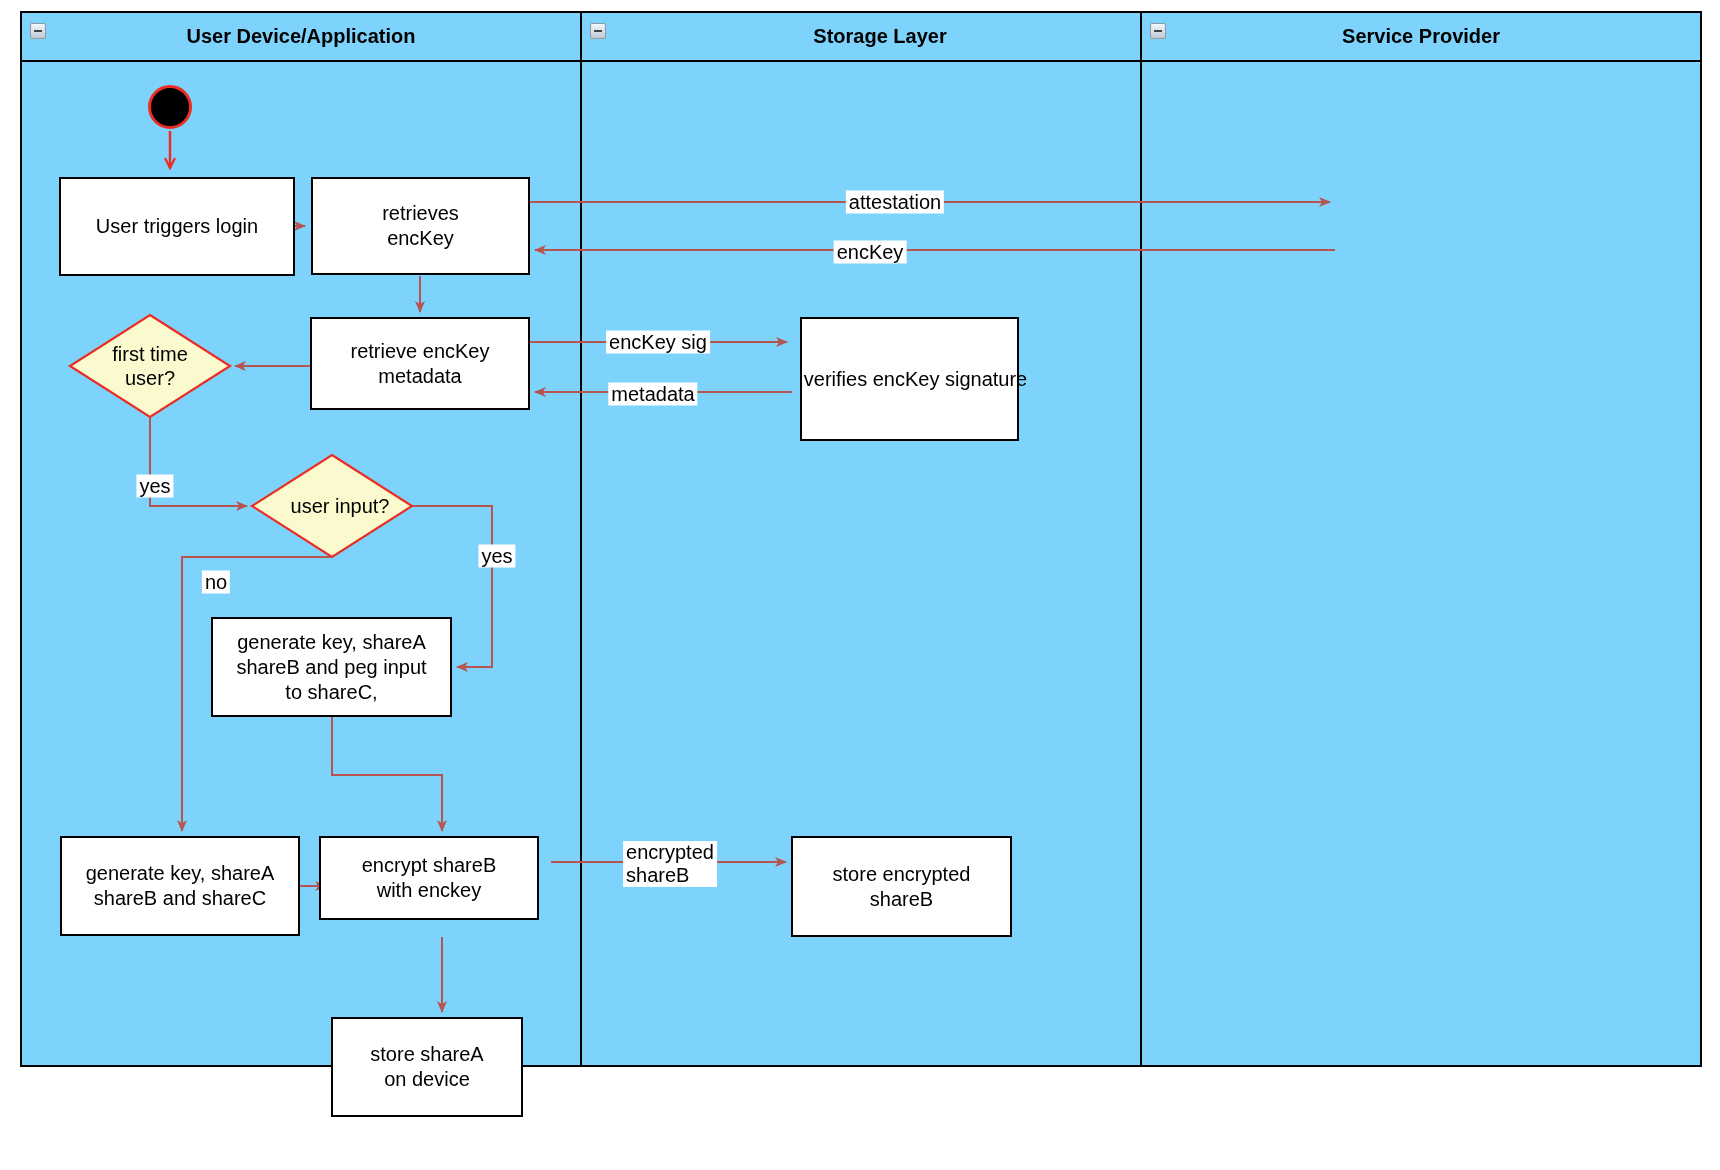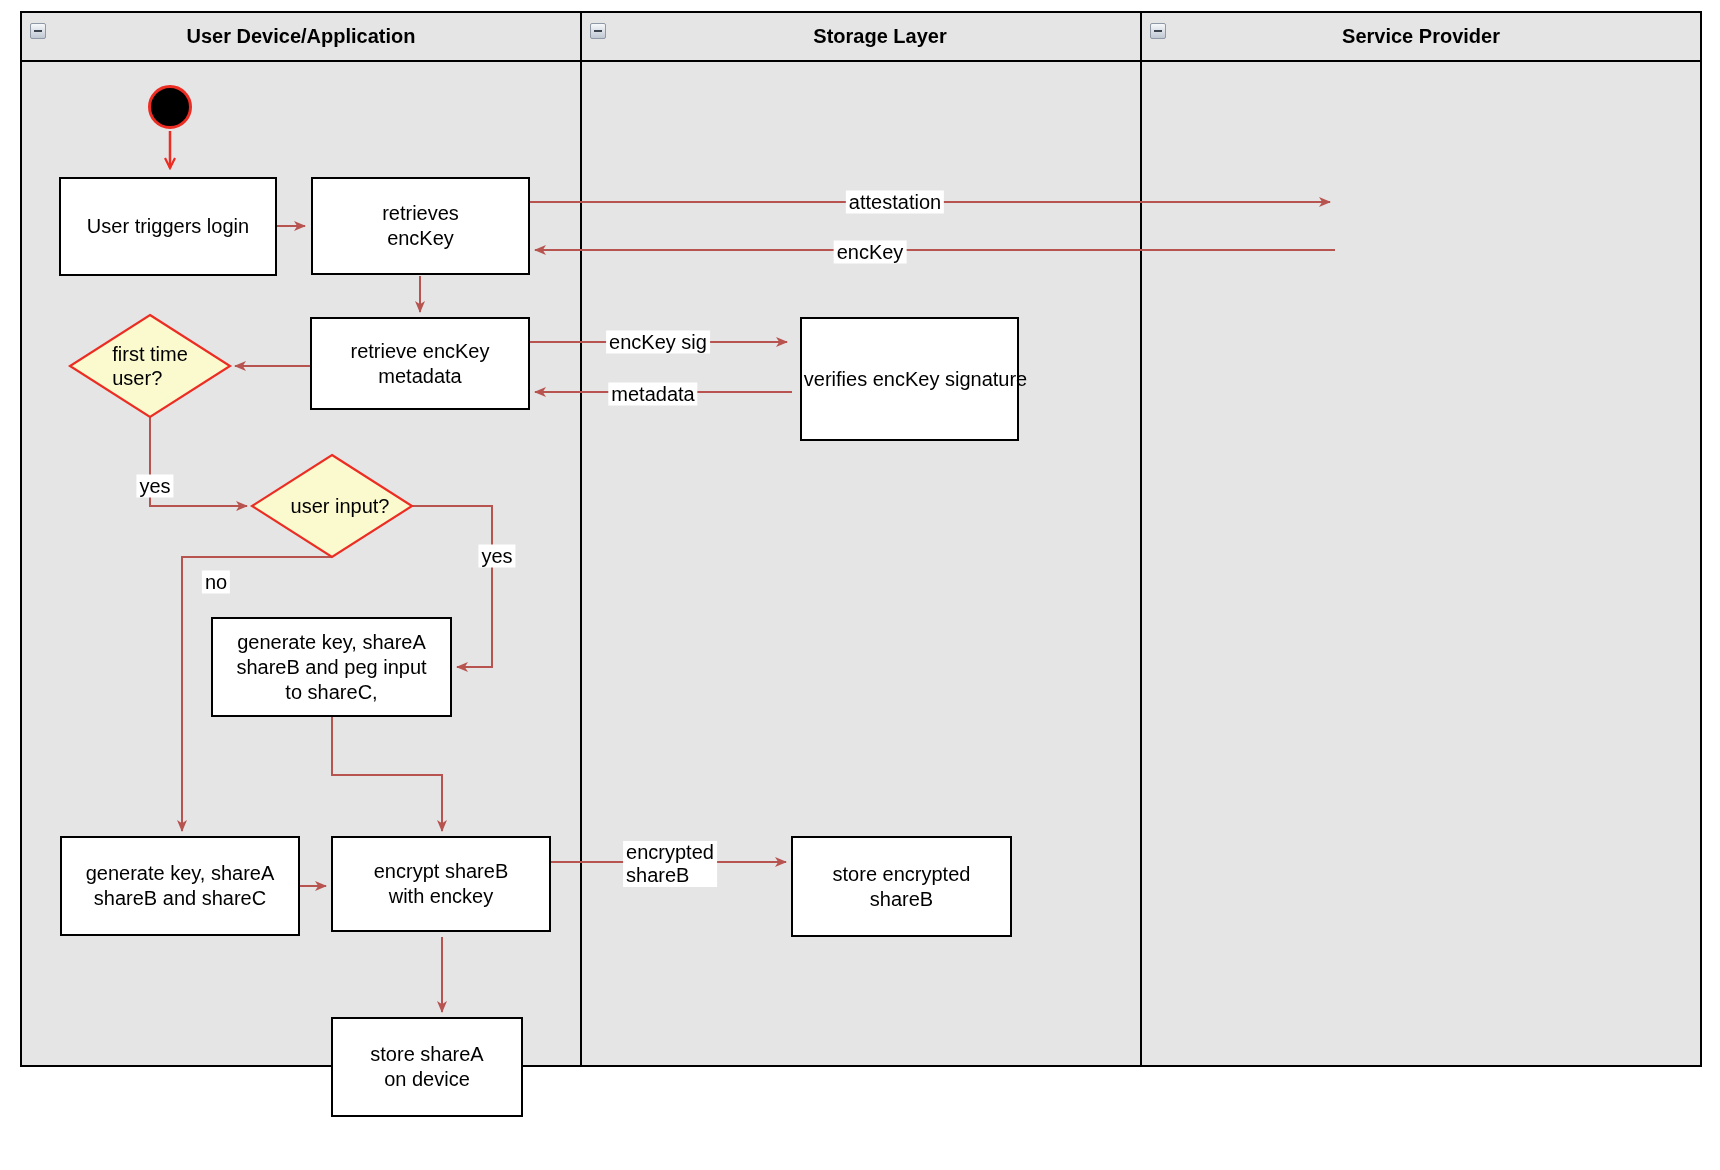--- a/index.html
+++ b/index.html
@@ -3,21 +3,21 @@
 <meta charset="utf-8">
 <style>
   html,body{margin:0;padding:0;background:#ffffff;}
   .canvas{
     position:relative;width:1720px;height:1170px;overflow:hidden;
     font-family:"Liberation Sans",sans-serif;color:#000;
   }
   
   .pool{
     position:absolute;left:20px;top:11px;width:1682px;height:1056px;
-    border:2px solid #000;box-sizing:border-box;background:#e5e5e5;
+    border:2px solid #000;box-sizing:border-box;background:#7dd3fc;
   }
   .lane-header{position:absolute;top:0;height:47px;}
   .lane-title{
     position:absolute;left:0;top:0;width:100%;height:47px;
     display:flex;align-items:center;justify-content:center;
     font-weight:bold;font-size:20px;
   }
   .collapse-btn{
     position:absolute;left:8px;top:10px;width:16px;height:16px;
     border:1px solid #8e99a5;border-radius:2px;box-sizing:border-box;
@@ -32,21 +32,21 @@
     position:absolute;background:#fff;border:2px solid #000;box-sizing:border-box;
     display:flex;align-items:center;justify-content:center;text-align:center;
     font-size:20px;line-height:1.25;white-space:pre;
   }
   .start-node{
     position:absolute;left:148px;top:85px;width:44px;height:44px;border-radius:50%;
     background:#000;border:3px solid #eb2d23;box-sizing:border-box;
   }
   .decision-label{
     position:absolute;transform:translate(-50%,-50%);
-    font-size:20px;line-height:1.2;text-align:left;white-space:pre;
+    font-size:20px;line-height:1.2;text-align:center;white-space:pre;
   }
   
   svg.edges{position:absolute;left:0;top:0;width:1720px;height:1170px;}
   .edge{stroke:#b85450;stroke-width:2;fill:none;}
   .edge-start{stroke:#eb2d23;stroke-width:2.5;fill:none;}
   .edge-label{
     position:absolute;transform:translate(-50%,-50%);
     background:#fff;padding:0 3px;font-size:20px;line-height:1.15;
     text-align:left;white-space:pre;
   }
@@ -105,32 +105,32 @@
     <path class="edge" d="M300,886 L326,886" marker-end="url(#mBrick)"></path>
     <path class="edge" d="M551,862 L786,862" marker-end="url(#mBrick)"></path>
     <path class="edge" d="M442,937 L442,1012" marker-end="url(#mBrick)"></path>
 
     <polygon points="150,315 230,366 150,417 70,366" fill="#fbf9ce" stroke="#eb2d23" stroke-width="2.2"></polygon>
     <polygon points="332,455 412,506 332,557 252,506" fill="#fbf9ce" stroke="#eb2d23" stroke-width="2.2"></polygon>
   </svg>
 
   <div class="start-node"></div>
 
-  <div class="node" style="left:59px;top:177px;width:218px;height:99px;">User triggers login</div>
+  <div class="node" style="left:59px;top:177px;width:236px;height:99px;">User triggers login</div>
   <div class="node" style="left:311px;top:177px;width:219px;height:98px;">retrieves
 encKey</div>
   <div class="node" style="left:310px;top:317px;width:220px;height:93px;">retrieve encKey
 metadata</div>
   <div class="node" style="left:800px;top:317px;width:219px;height:124px;padding-left:12px;">verifies encKey signature</div>
   <div class="node" style="left:211px;top:617px;width:241px;height:100px;">generate key, shareA
 shareB and peg input
 to shareC,</div>
   <div class="node" style="left:60px;top:836px;width:240px;height:100px;">generate key, shareA
 shareB and shareC</div>
-  <div class="node" style="left:331px;top:836px;width:220px;height:96px;">encrypt shareB
+  <div class="node" style="left:319px;top:836px;width:220px;height:84px;">encrypt shareB
 with enckey</div>
   <div class="node" style="left:791px;top:836px;width:221px;height:101px;">store encrypted
 shareB</div>
   <div class="node" style="left:331px;top:1017px;width:192px;height:100px;">store shareA
 on device</div>
 
   <div class="decision-label" style="left:150px;top:366px;">first time
 user?</div>
   <div class="decision-label" style="left:340px;top:506px;">user input?</div>
 

